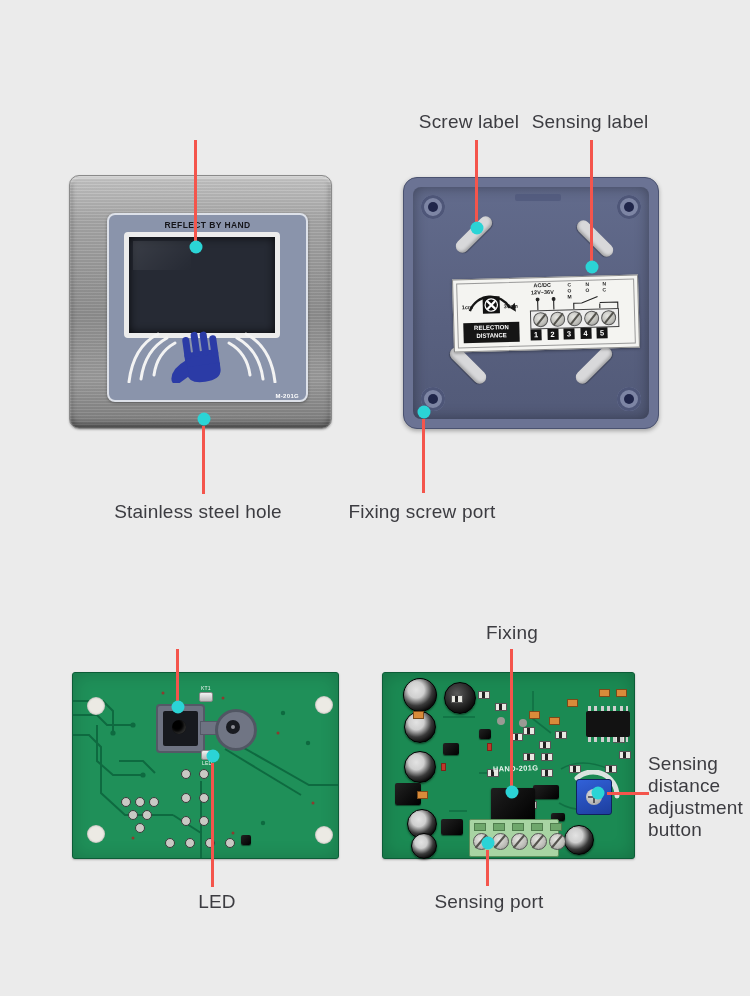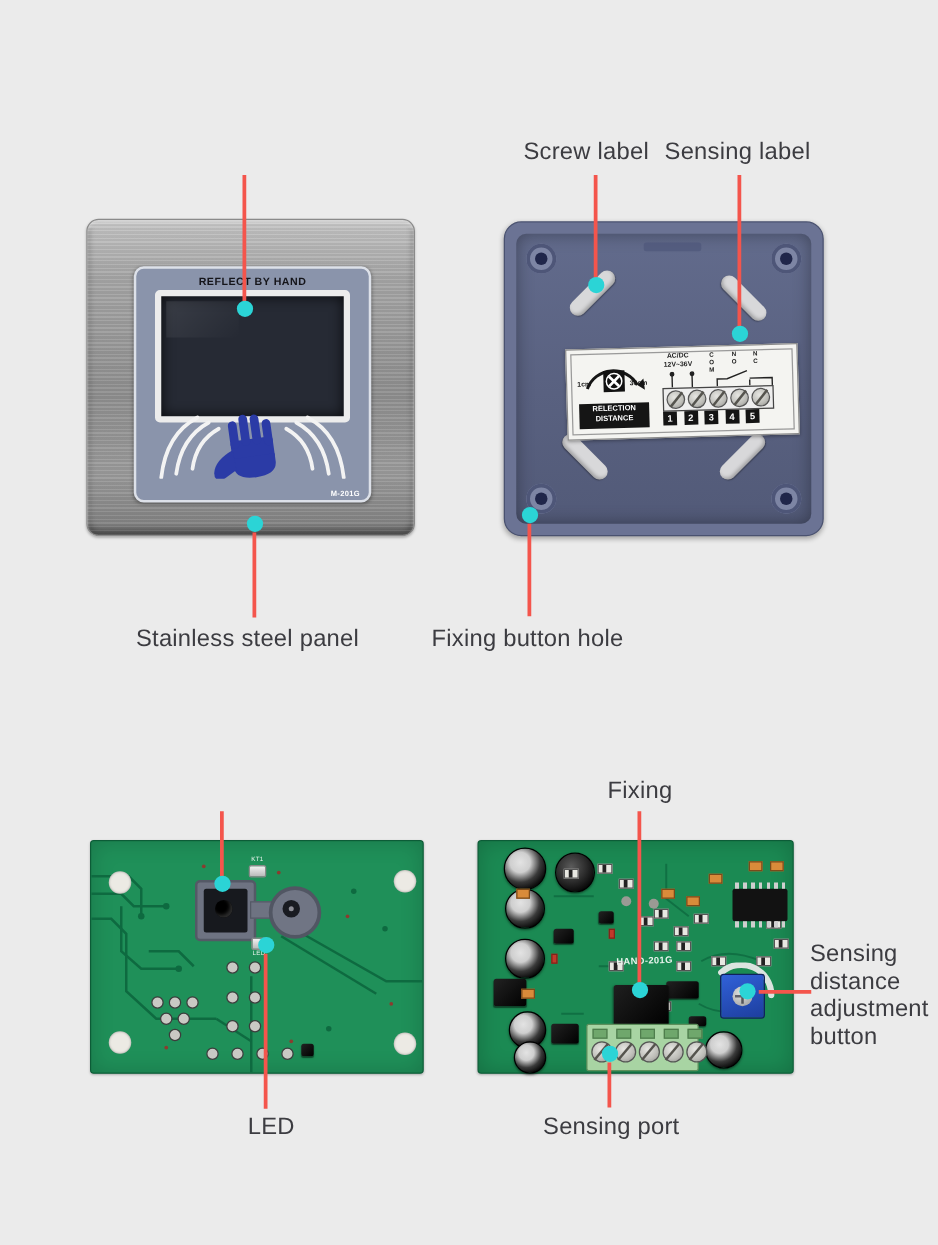--- a/index.html
+++ b/index.html
@@ -16,21 +16,21 @@
   .pdot{position:absolute;width:13px;height:13px;border-radius:50%;background:#2bd4d6;transform:translate(-50%,-50%);z-index:6;}
 
   
   .steel{position:absolute;left:69px;top:175px;width:261px;height:252px;border-radius:10px;
     background:linear-gradient(180deg,#c6c6c6 0%,#a7a7a7 18%,#8f8f8f 55%,#9c9c9c 80%,#7f7f7f 100%);
     box-shadow:inset 0 2px 3px rgba(255,255,255,.6),inset 0 -4px 6px rgba(0,0,0,.45),0 1px 2px rgba(0,0,0,.25);
     border:1px solid #8a8a8a;z-index:1;}
   .steel::before{content:"";position:absolute;inset:0;border-radius:10px;
     background:repeating-linear-gradient(0deg,rgba(255,255,255,.07) 0 1px,rgba(0,0,0,.05) 1px 3px);}
   .blabel{position:absolute;left:37px;top:37px;width:186px;height:185px;background:#8a94ab;
-    border:2px solid #dde1e9;border-radius:8px;box-shadow:0 1px 3px rgba(0,0,0,.35);}
+    border:2px solid #dde1e9;border-radius:8px;box-shadow:0 1px 3px rgba(0,0,0,.35);padding-left:11px;}
   .reflect{position:absolute;top:5px;left:0;right:0;text-align:center;font-size:8.5px;font-weight:bold;color:#15151a;letter-spacing:.4px;}
   .iwindow{position:absolute;left:15px;top:17px;width:146px;height:96px;background:#262a34;border:5px solid #ececec;border-radius:4px;
     box-shadow:inset 0 0 10px rgba(0,0,0,.8);}
   .iwindow::after{content:"";position:absolute;left:4px;top:4px;width:40%;height:30%;background:linear-gradient(135deg,rgba(255,255,255,.09),transparent);}
   .handzone{position:absolute;left:0;top:116px;width:100%;height:52px;}
   .titlebar{position:absolute;left:1px;right:1px;top:152px;height:19px;background:#f5f5f4;
     display:flex;align-items:center;justify-content:center;font-size:12px;font-weight:bold;color:#111;letter-spacing:1.5px;}
   .modelrow{position:absolute;right:7px;bottom:1px;font-size:6px;font-weight:bold;color:#fff;letter-spacing:.3px;}
 
   
@@ -106,22 +106,22 @@
 
   svg text{font-family:"Liberation Sans",sans-serif;}
 </style>
 </head>
 <body>
 
 <div id="canvas">
 
   <div class="ann center" style="left:469px;top:111px;">Screw label</div>
   <div class="ann center" style="left:590px;top:111px;">Sensing label</div>
-  <div class="ann center" style="left:198px;top:501px;">Stainless steel panel</div>
-  <div class="ann center" style="left:422px;top:501px;">Fixing button hole</div>
+  <div class="ann center" style="left:198px;top:501px;">Stainless steel hole</div>
+  <div class="ann center" style="left:422px;top:501px;">Fixing screw port</div>
   <div class="ann center" style="left:512px;top:622px;">Fixing</div>
   <div class="ann block" style="left:648px;top:753px;width:104px;">Sensing distance adjustment button</div>
   <div class="ann center" style="left:217px;top:891px;">LED</div>
   <div class="ann center" style="left:489px;top:891px;">Sensing port</div>
 
   <div class="pline v" style="left:194px;top:140px;height:101px;"></div>
   <div class="pdot" style="left:196px;top:247px;"></div>
 
   <div class="pline v" style="left:475px;top:140px;height:84px;"></div>
   <div class="pdot" style="left:477px;top:228px;"></div>

